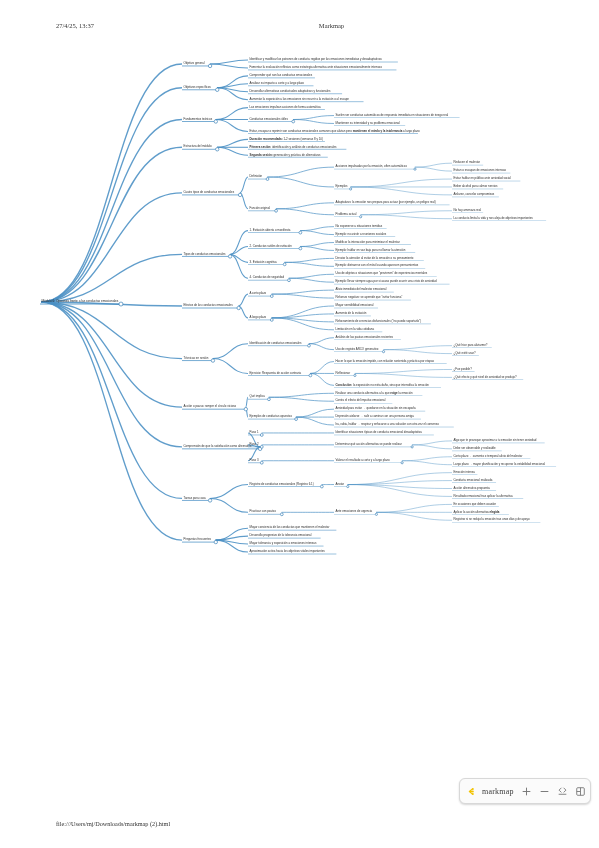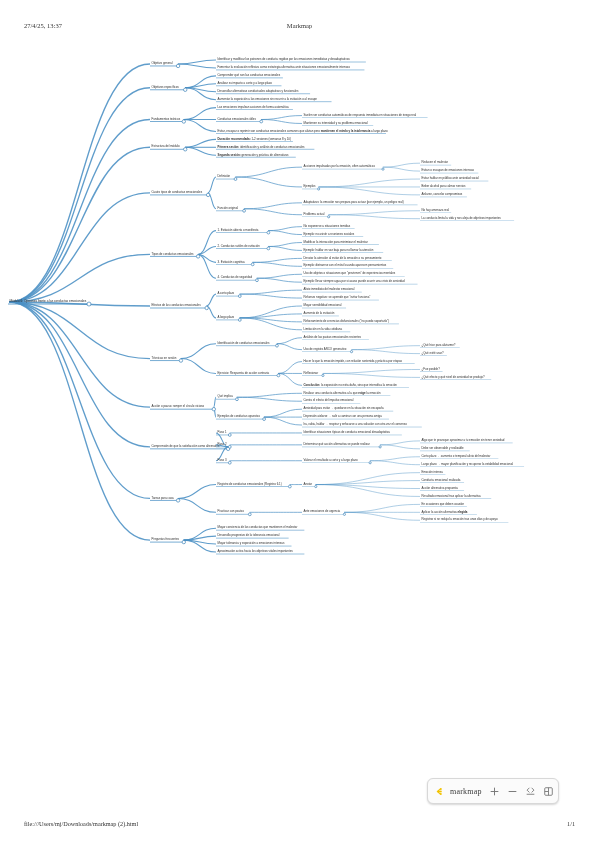--- a/index.html
+++ b/index.html
@@ -1,18 +1,18 @@
 <!DOCTYPE html>
 <html><head>
 <meta charset="utf-8">
 <style>
   html,body{margin:0;padding:0;background:#fff;}
   body{width:599px;height:848px;font-family:"Liberation Serif",serif;color:#222;position:relative;overflow:hidden;}
 
-  .page{position:absolute;inset:0;}
+  .page{position:absolute;inset:0;margin-left:32px;}
 
   .hdr{position:absolute;top:22px;left:0;width:599px;height:12px;font-size:6.5px;color:#333;}
   .hdr .date{position:absolute;left:24px;top:0;}
   .hdr .ttl{position:absolute;left:0;top:0;width:599px;text-align:center;}
 
   .ftr{position:absolute;top:820px;left:0;width:599px;height:12px;font-size:6.2px;color:#333;}
   .ftr .url{position:absolute;left:24px;top:0;}
   .ftr .pg{position:absolute;right:24px;top:0;}
 
   #mapwrap{position:absolute;left:0;top:52px;width:599px;height:520px;}

